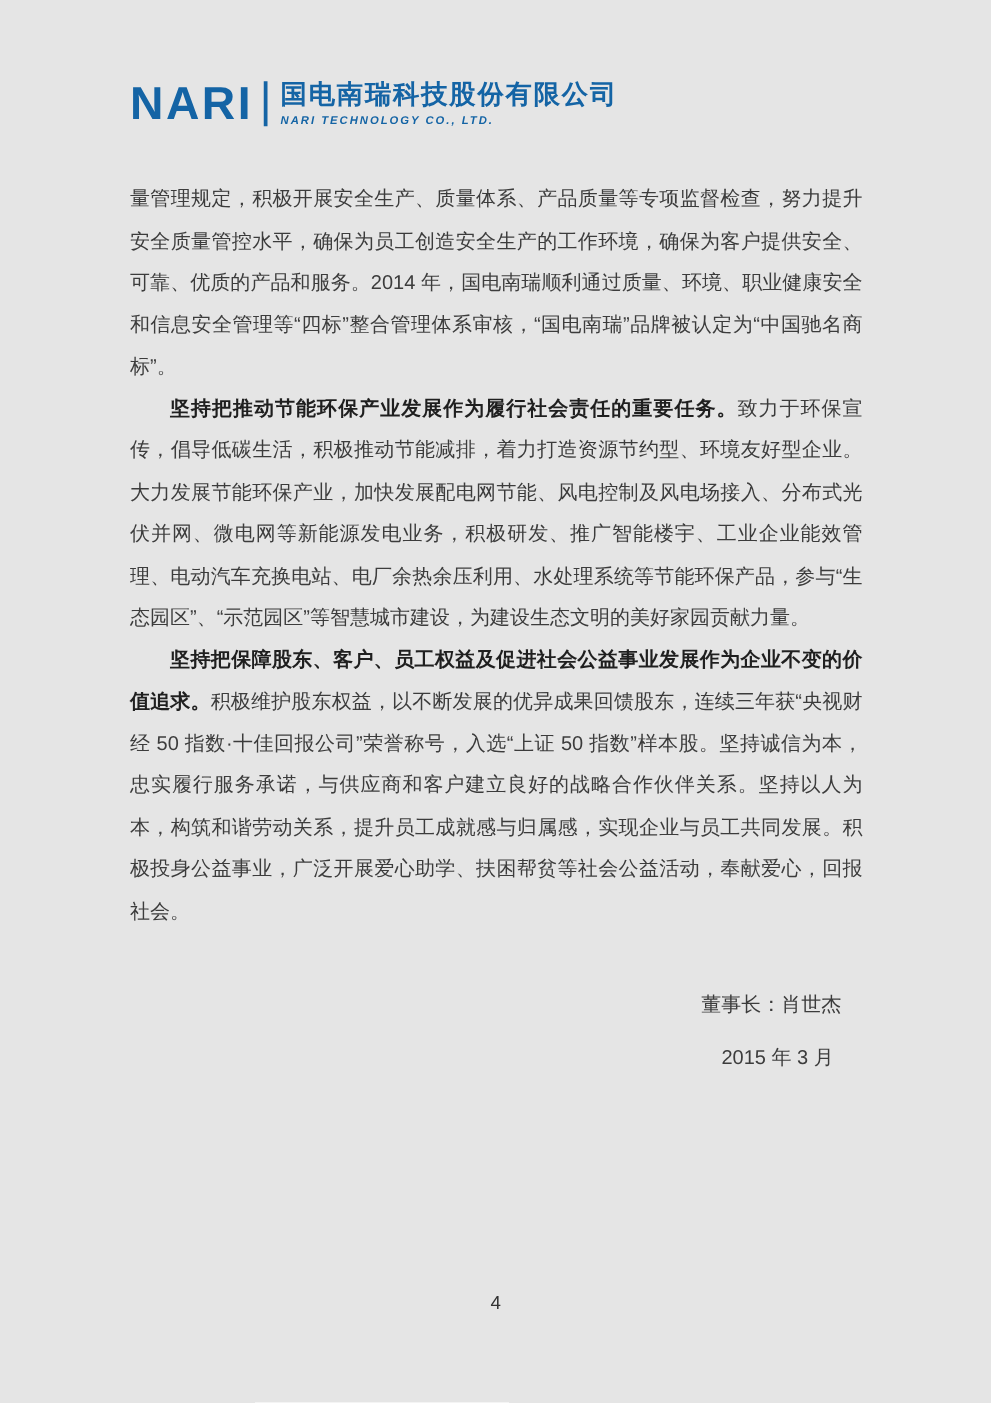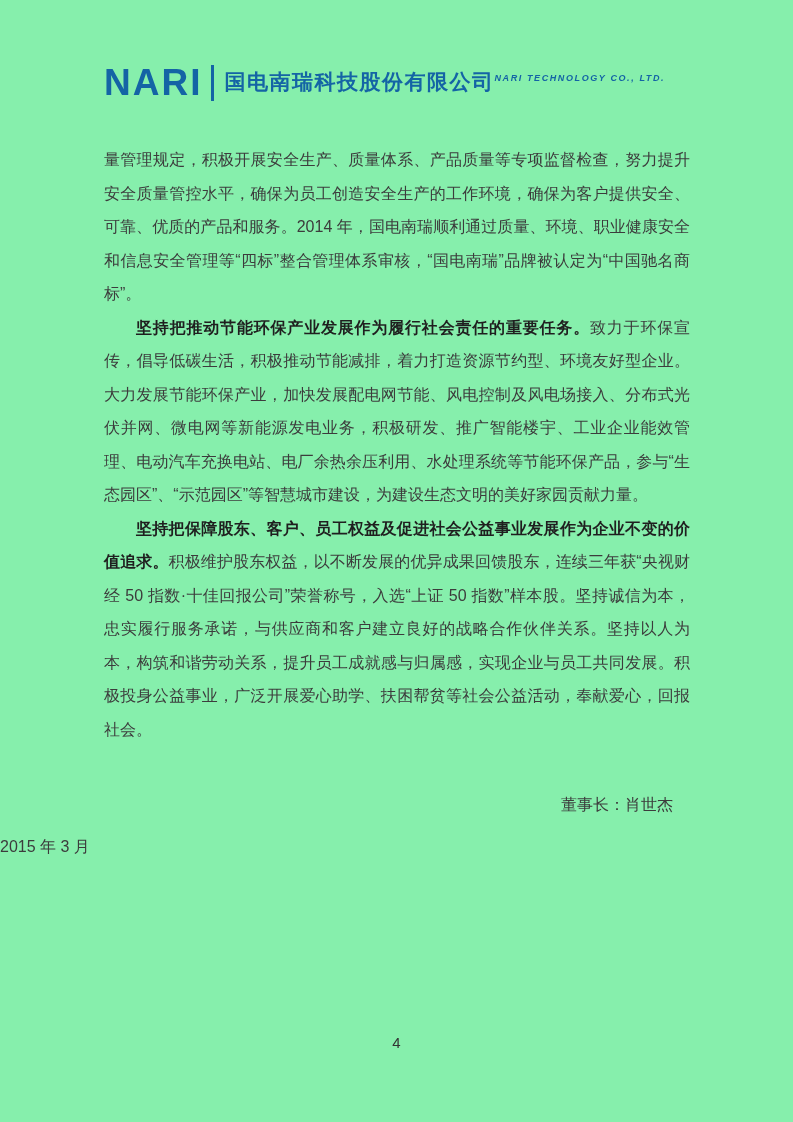--- a/index.html
+++ b/index.html
@@ -8,21 +8,21 @@
     width: 793px;
     height: 1122px;
     position: relative;
     overflow: hidden;
     font-family: "Liberation Sans", "DejaVu Sans", sans-serif;
     color: #3c3c3c;
   }
   .page {
     position: absolute;
     inset: 0;
-    background: #86efac;
+    background: #e5e5e5;
   }
   
   .logo-row {
     display: flex;
     align-items: center;
     margin: 64px 0 0 104px;
   }
   .logo-nari {
     color: var(--brand-blue, #1464A5);
     font-size: 37px;
@@ -32,20 +32,21 @@
   }
   .logo-divider {
     display: inline-block;
     width: 3px;
     height: 36px;
     background: var(--brand-blue, #1464A5);
     margin: 0 10px 0 9px;
   }
   .logo-names {
     display: flex;
+    flex-direction: column;
     justify-content: center;
   }
   .company-cn {
     color: var(--brand-blue, #1464A5);
     font-size: 21px;
     font-weight: bold;
     letter-spacing: 1.5px;
     line-height: 1.15;
   }
   .company-en {
@@ -76,20 +77,21 @@
     margin-top: 46px;
     font-size: 16px;
     color: #3c3c3c;
   }
   .sig-name {
     text-align: right;
     padding-right: 120px;
     line-height: 26px;
   }
   .sig-date {
+    text-align: right;
     padding-right: 126px;
     margin-top: 16px;
     line-height: 26px;
   }
   
   .page-number {
     position: absolute;
     left: 0;
     right: 0;
     top: 1034px;

